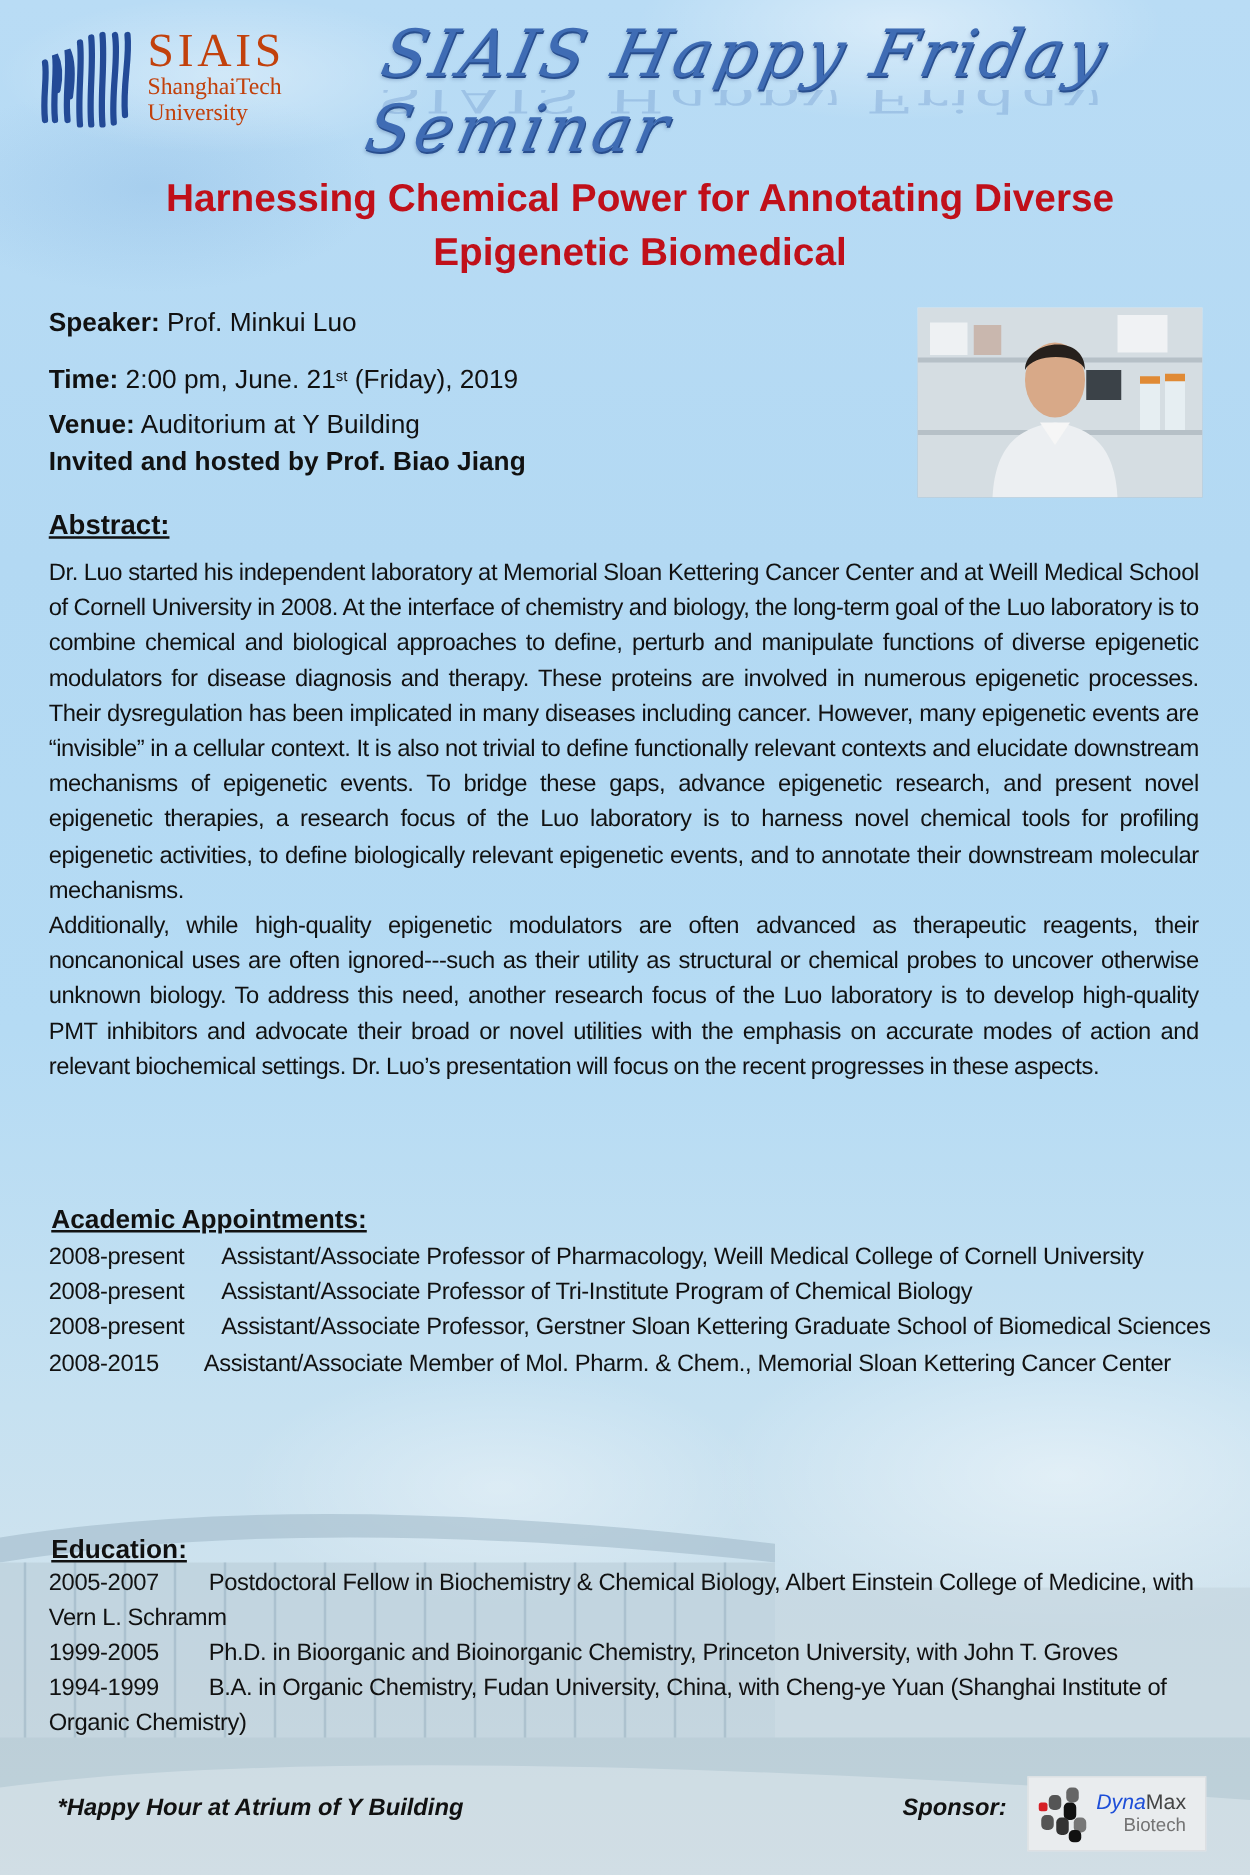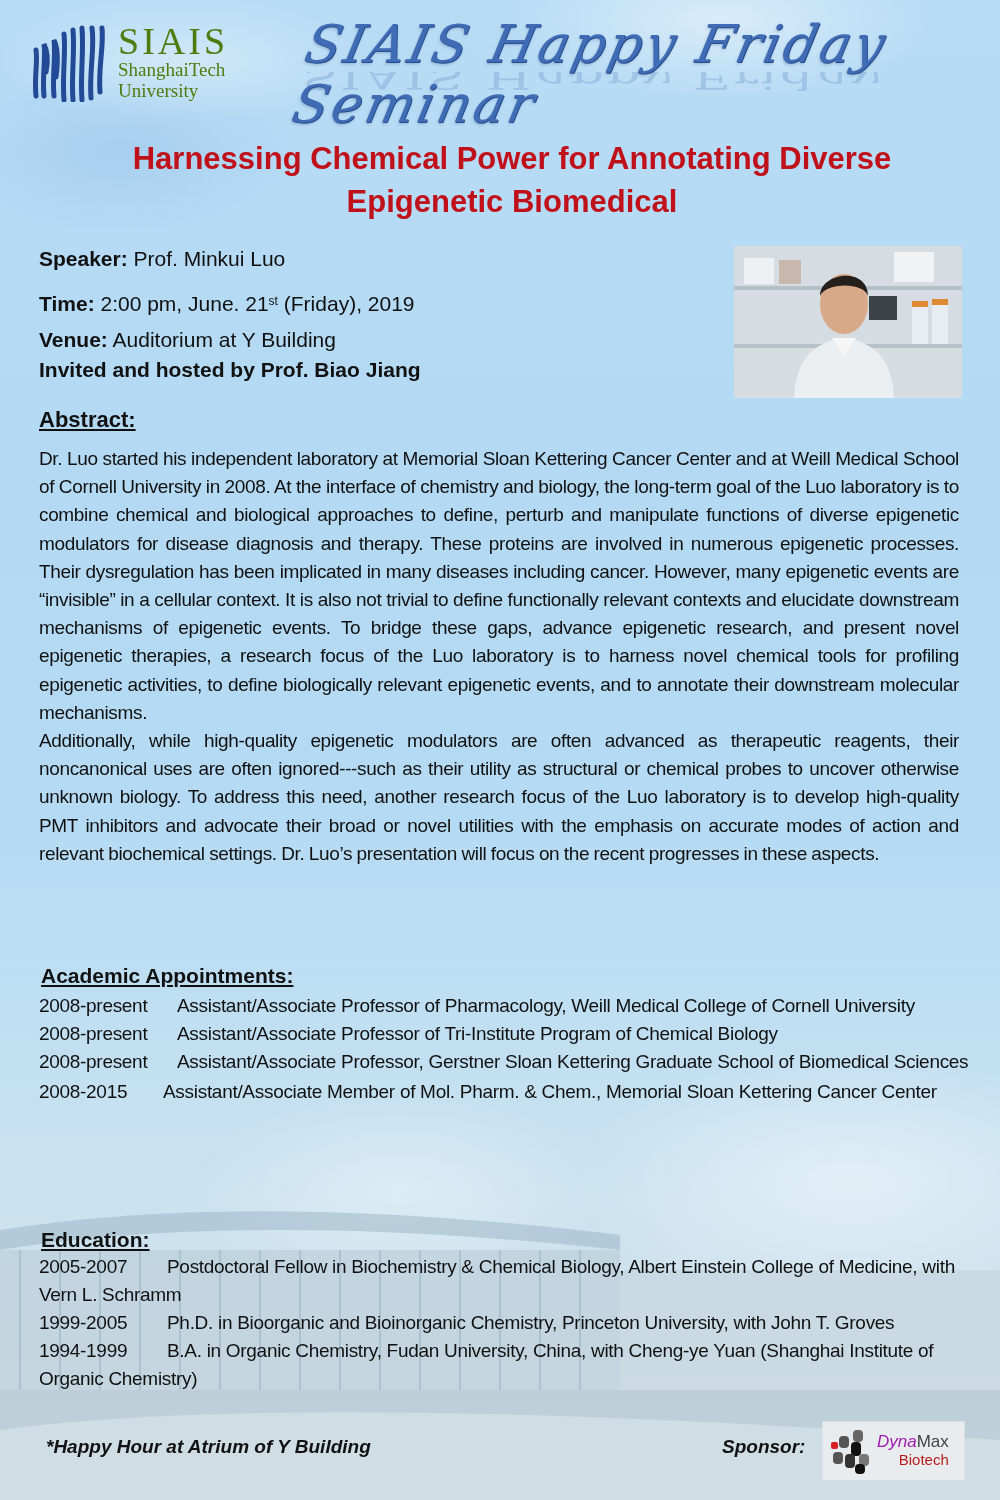--- a/index.html
+++ b/index.html
@@ -19,21 +19,21 @@
       radial-gradient(ellipse 300px 140px at 400px 1190px, rgba(255,255,255,0.35), transparent 70%);
   }
   .bg-building {
     position: absolute; left: 0; top: 1190px; width: 1000px; height: 310px; pointer-events: none;
     opacity: 0.55;
   }
   .logo {
     position: absolute; left: 30px; top: 22px; display: flex; align-items: center;
   }
   .logo-mark { width: 80px; height: 80px; }
-  .logo-text { margin-left: 8px; color: #4d7c0f; font-family: "Liberation Serif", "DejaVu Serif", serif; }
+  .logo-text { margin-left: 8px; color: #c2410c; font-family: "Liberation Serif", "DejaVu Serif", serif; }
   .logo-name { font-size: 38px; letter-spacing: 3px; line-height: 36px; }
   .logo-sub { font-size: 19px; line-height: 21px; }
   .banner {
     position: absolute; left: 300px; top: 14px; width: 660px;
     font-family: "DejaVu Serif", serif; font-style: italic;
     font-size: 52px; color: #3f6cb4; letter-spacing: 3px;
     text-shadow: 1px 1px 0 #284e8e, 0 2px 3px rgba(30,60,120,0.3);
     transform: skewX(-12deg);
   }
   .banner-reflect {
@@ -79,23 +79,23 @@
   }
   .sponsor-label {
     position: absolute; left: 722px; top: 1436px; font-size: 19px; font-weight: bold; font-style: italic;
   }
   .sponsor-logo {
     position: absolute; left: 822px; top: 1421px; width: 141px; height: 58px;
     background: #e9ecee; border: 1px solid #dcdfe2; display: flex; align-items: center;
   }
   .sponsor-logo svg { margin-left: 6px; }
   .sponsor-text { margin-left: 4px; line-height: 18px; text-align: right; }
-  .dyna { color: #a21caf; font-style: italic; font-size: 17px; }
+  .dyna { color: #1d4ed8; font-style: italic; font-size: 17px; }
   .max { color: #444; font-size: 17px; }
-  .biotech { color: #b91c1c; font-size: 15px; }
+  .biotech { color: #737373; font-size: 15px; }
 </style>
 </head>
 <body>
 
 <div class="bg-clouds"></div>
 
 <svg class="bg-building" viewBox="0 0 1000 310" preserveAspectRatio="none">
   <path d="M0,40 Q250,0 620,45 L620,60 Q250,20 0,60 Z" fill="#9fb8c8"></path>
   <rect x="0" y="60" width="620" height="150" fill="#b8cbd6"></rect>
   <g stroke="#8ea7b7" stroke-width="2">

